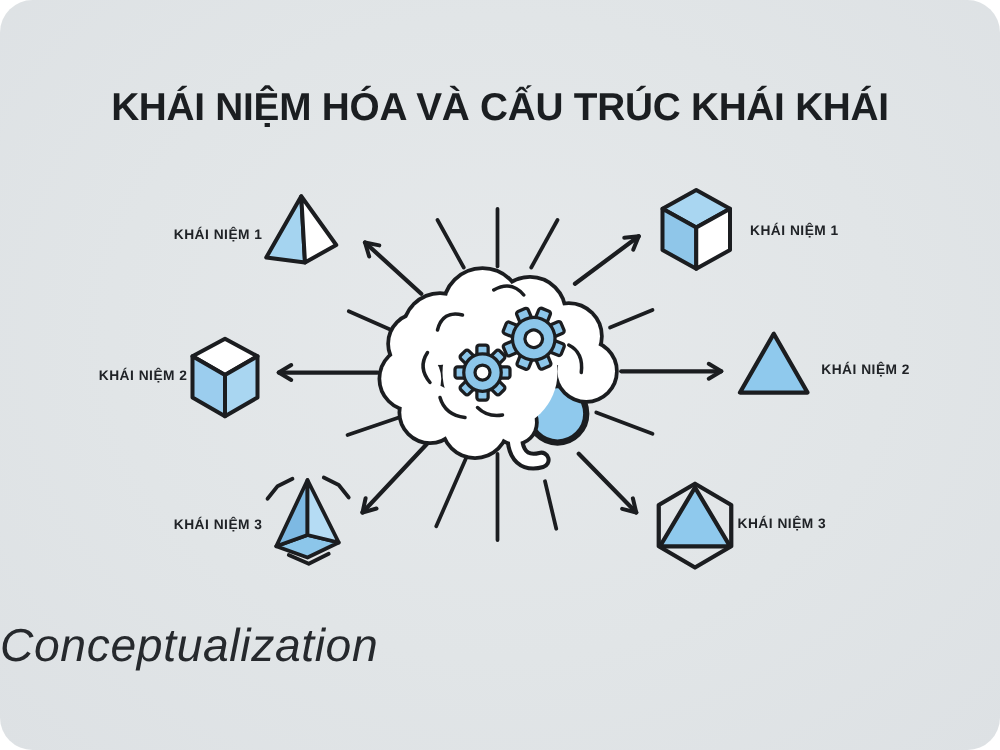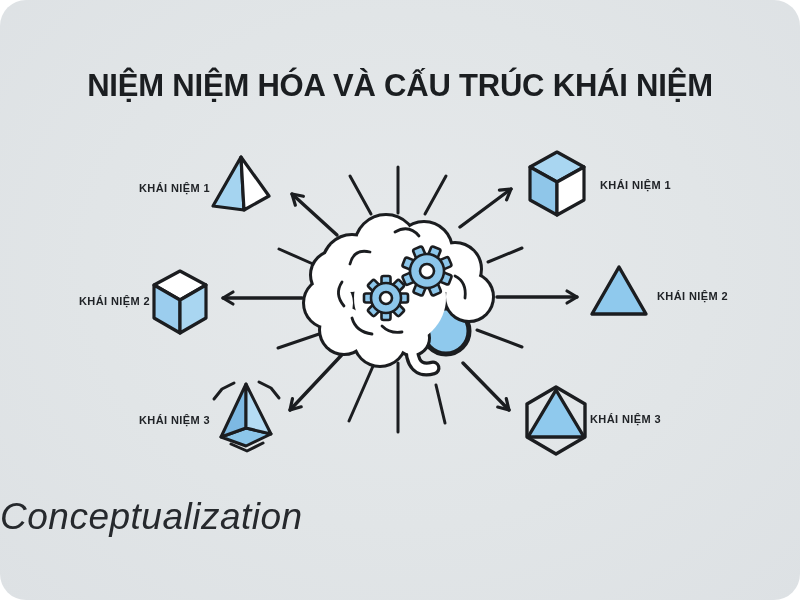--- a/index.html
+++ b/index.html
@@ -27,21 +27,21 @@
   .caption{
     position:absolute;left:0;top:496px;width:800px;text-align:left;
     font-size:37px;font-weight:400;letter-spacing:0.5px;color:#26292d;font-style:italic;
   }
 </style>
 </head>
 <body>
 
 <div class="stage">
 
-  <div class="title">NIỆM NIỆM HÓA VÀ CẤU TRÚC KHÁI NIỆM</div>
+  <div class="title">KHÁI NIỆM HÓA VÀ CẤU TRÚC KHÁI KHÁI</div>
 
   <div class="concept-label lab-l1">KHÁI NIỆM 1</div>
   <div class="concept-label lab-l2">KHÁI NIỆM 2</div>
   <div class="concept-label lab-l3">KHÁI NIỆM 3</div>
   <div class="concept-label lab-r1">KHÁI NIỆM 1</div>
   <div class="concept-label lab-r2">KHÁI NIỆM 2</div>
   <div class="concept-label lab-r3">KHÁI NIỆM 3</div>
 
   <div class="caption">Conceptualization</div>
 

